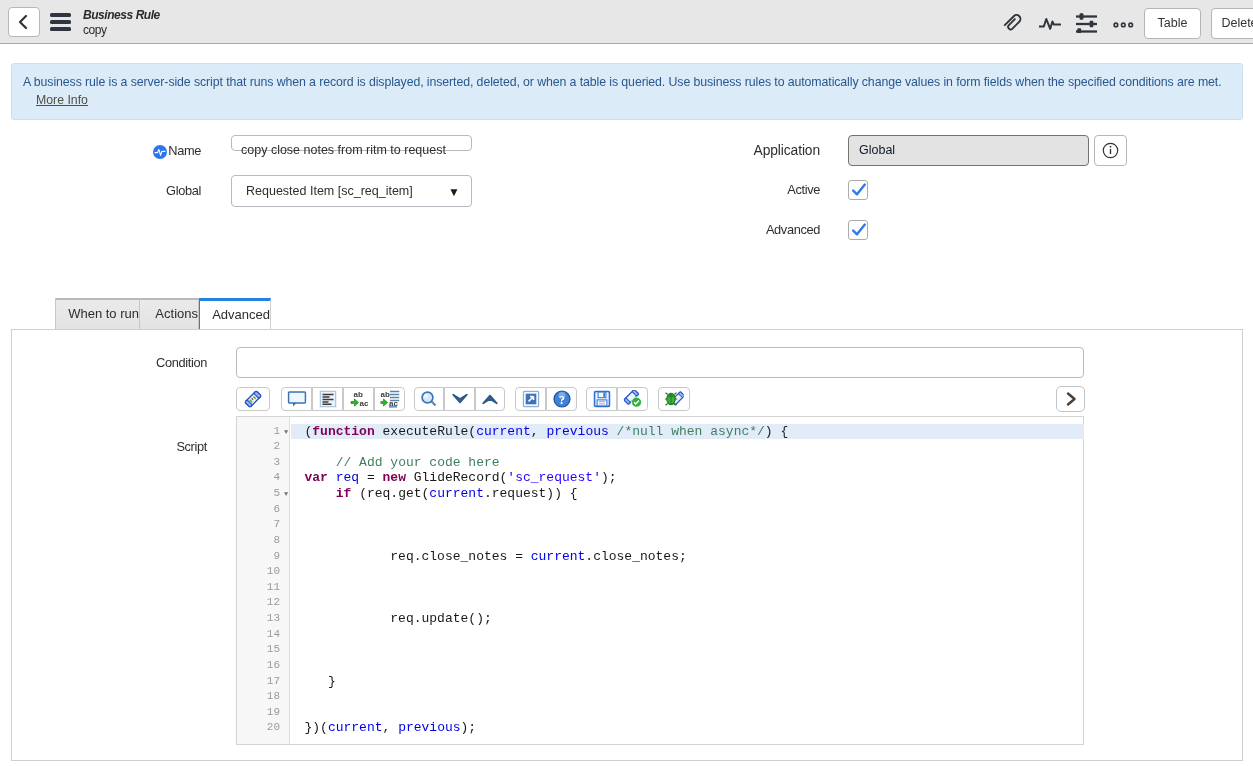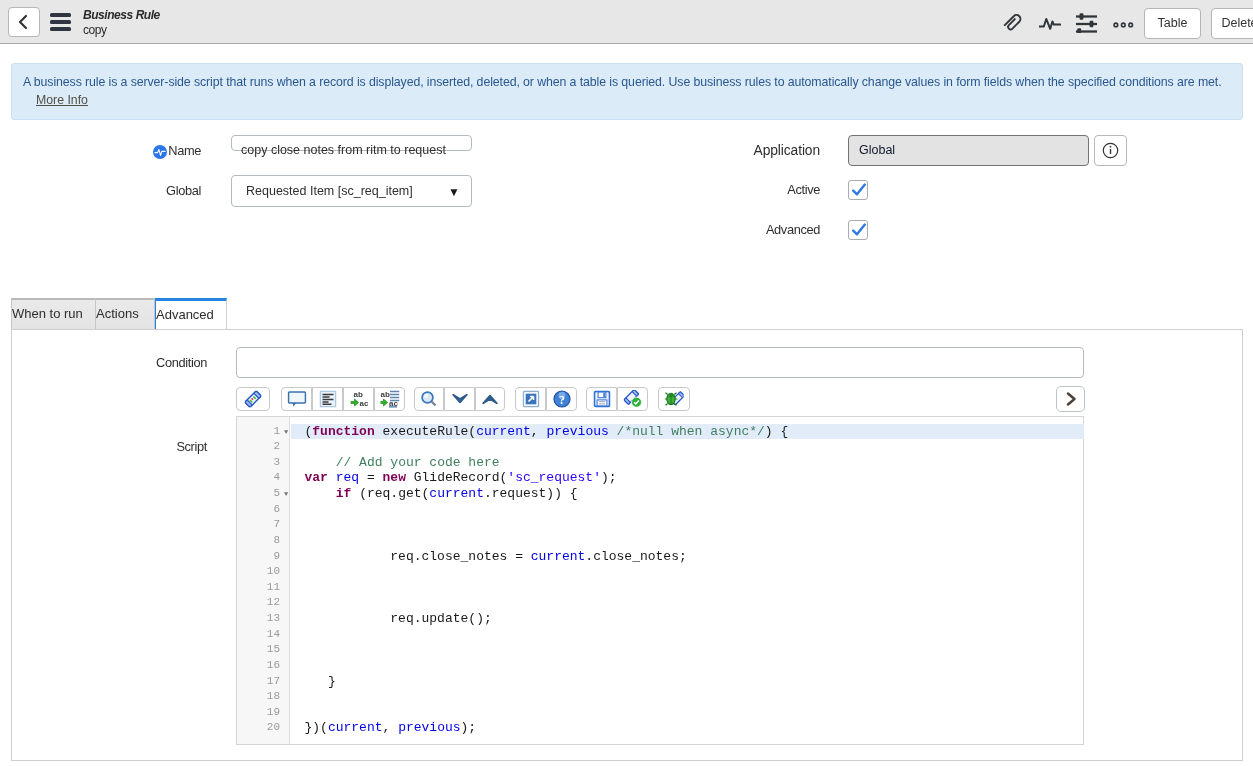--- a/index.html
+++ b/index.html
@@ -36,23 +36,23 @@
 #tablesel .tri { position:absolute; right:11px; top:10px; font-size:12px; color:#1a1a1a; line-height:1; }
 #appinp { background:#e3e3e3; border:1px solid #737373; color:#0f172a; }
 #infobtn { position:absolute; left:1094px; top:135px; width:33px; height:31px;
   background:#fff; border:1px solid #b7b7b7; border-radius:4px; }
 .cb { position:absolute; width:20px; height:20px; background:#fff;
   border:1px solid #ababab; border-radius:3px; }
 .cb svg { position:absolute; left:0px; top:-1px; overflow:visible; }
 
 #tabs { position:absolute; left:11px; top:298px; height:31px; }
 .tab { position:absolute; top:0; height:31px; font-size:13px; color:#2d2d2d;
-  text-align:left; line-height:31px;
+  text-align:right; line-height:31px;
   background:linear-gradient(#b9b9b9 0, #b9b9b9 2px, #eaeaea 2px, #e3e3e3 100%);
-  border-right:1px solid #c6c6c6; }
+  border-right:1px solid #c6c6c6;margin-left:44px; }
 .tab.first { border-left:1px solid #c6c6c6; }
 .tab.active { background:#fff; border-top:3px solid #2382e2; border-left:1px solid #2382e2;
   border-right:1px solid #d0d0d0; height:33px; line-height:27px; }
 #contentbox { position:absolute; left:11px; top:329px; width:1232px; height:432px;
   border:1px solid #cfcfcf; background:#fff; }
 
 .tbtn { position:absolute; top:387px; height:24px; background:#fff;
   border:1px solid #c9c9c9; }
 .tbtn svg { position:absolute; left:50%; top:50%; transform:translate(-50%,-50%); }
 

